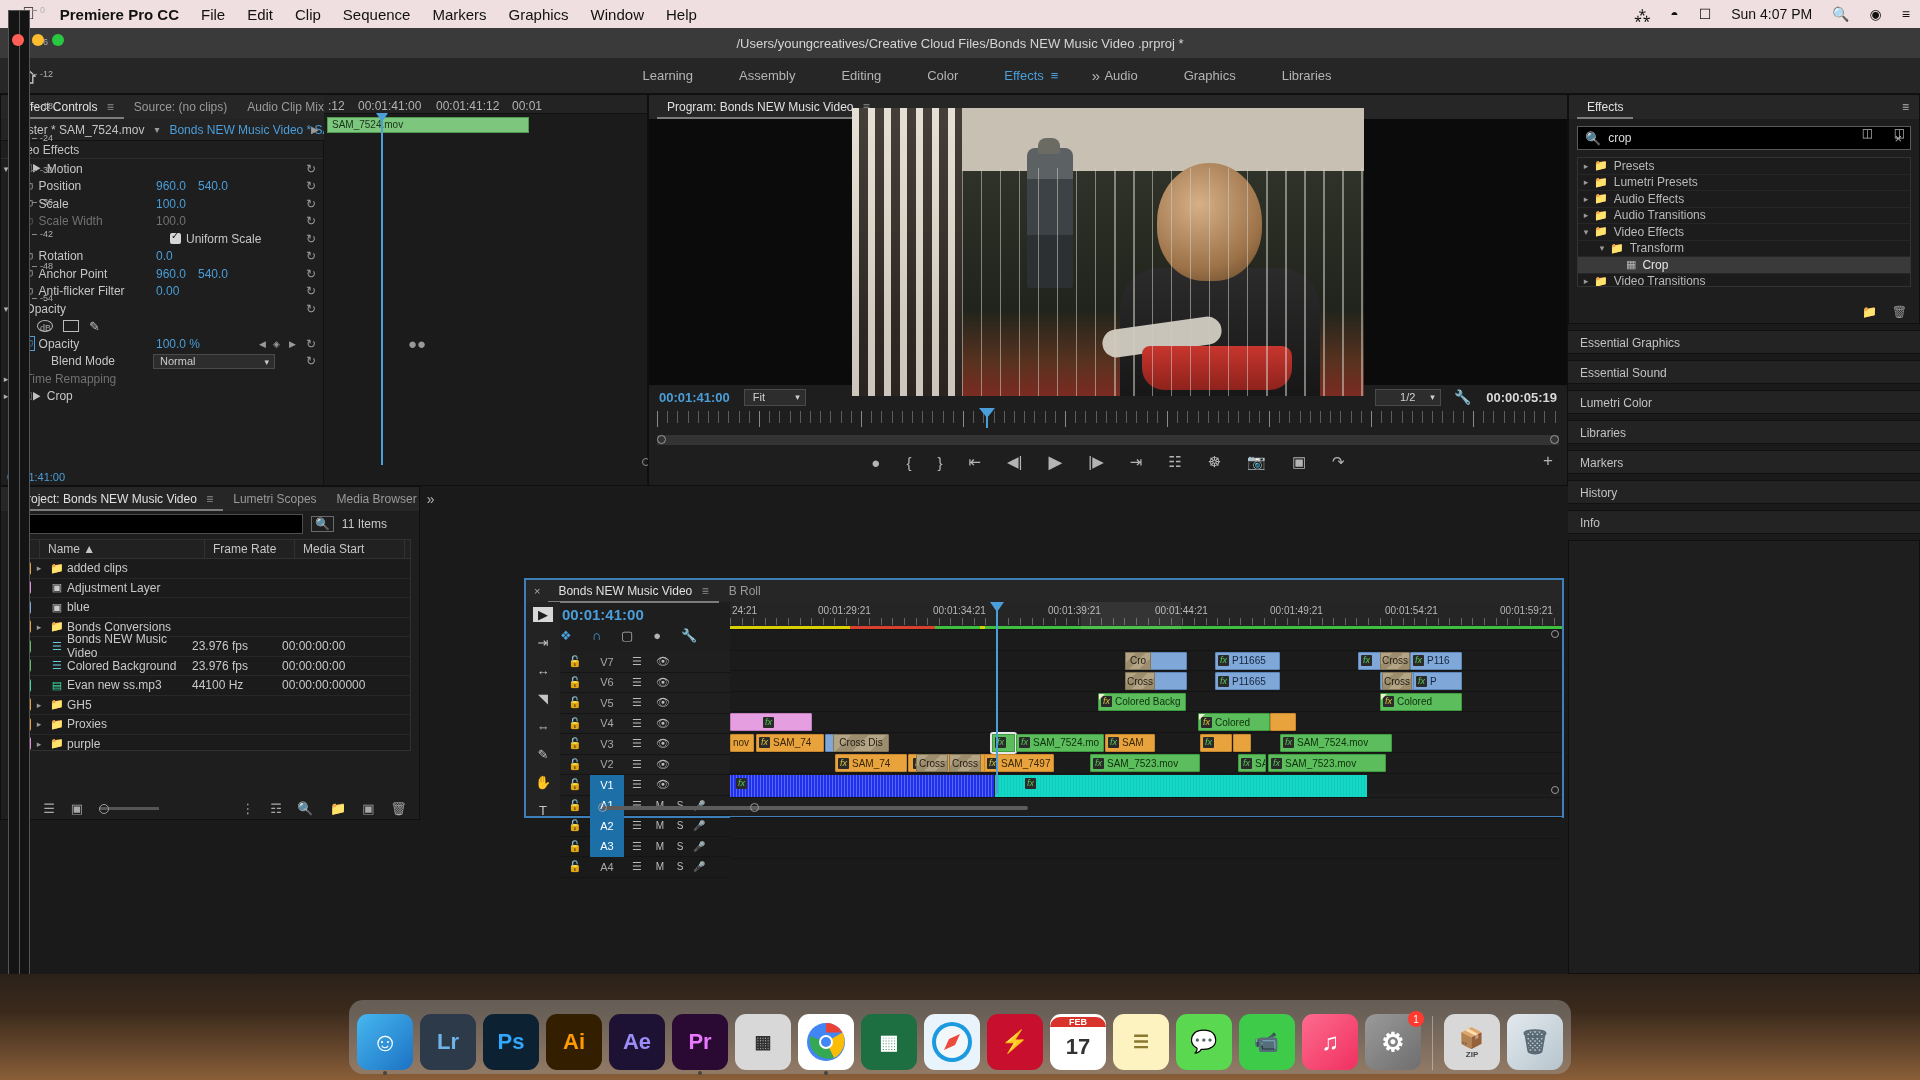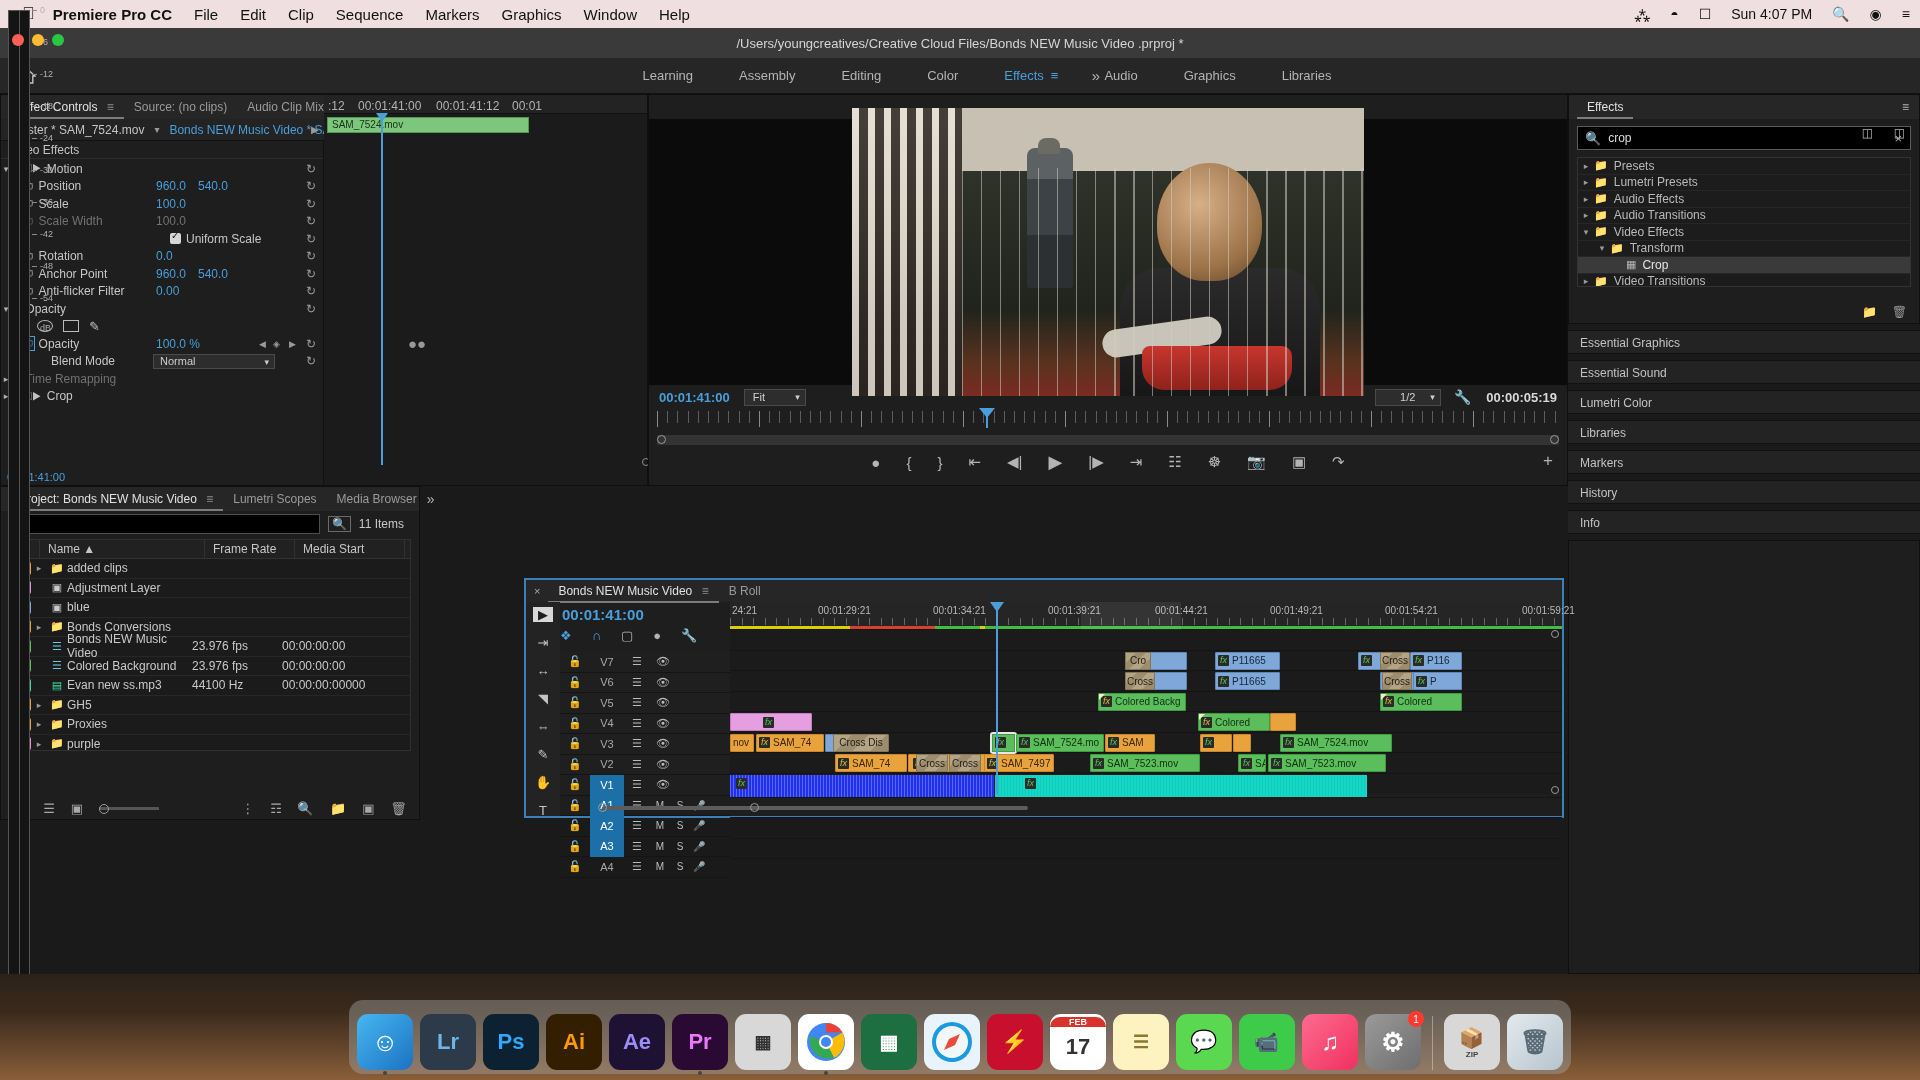--- a/index.html
+++ b/index.html
@@ -4,21 +4,21 @@
 <style>
   * { box-sizing: border-box; margin:0; padding:0; }
   html,body { width:1920px; height:1080px; overflow:hidden;
     font-family:"Liberation Sans", sans-serif; background:#1a1a1a; color:#c8c8c8; }
   body { position:relative; }
 
   
   .macbar { position:absolute; left:0; top:0; width:1920px; height:28px;
     background:#f0dfe0; display:flex; align-items:center; color:#111; font-size:15px; }
   .macbar .apple { margin:0 18px 0 22px; font-size:17px; }
-  .macbar .appname { font-weight:bold; margin-right:22px; }
+  .macbar .appname { font-weight:bold; margin-right:22px;margin-left:7px; }
   .macbar .mi { margin-right:22px; }
   .macbar .right { position:absolute; right:10px; display:flex; align-items:center; gap:20px; font-size:14px; }
 
   
   .titlebar { position:absolute; left:0; top:28px; width:1920px; height:30px;
     background:#3a3a3a; display:flex; align-items:center; justify-content:center; }
   .titlebar .path { font-size:13px; color:#d5d5d5; }
   .traffic { position:absolute; left:12px; top:34px; display:flex; gap:8px; z-index:5;}
   .dot { width:12px; height:12px; border-radius:50%; }
   .dot.r{background:#ff5f57;} .dot.y{background:#febc2e;} .dot.g{background:#28c840;}
@@ -163,21 +163,21 @@
      background:#232323; border-top:1px solid #111; border-bottom:1px solid #111;
      font-size:12px; color:#c2c2c2; padding-left:12px; line-height:24px; }
 
   
   #projectPanel { left:0; top:486px; width:420px; height:334px; }
   .pp-name { height:22px; display:flex; align-items:center; gap:10px; padding-left:8px;
     font-size:12px; color:#cdcdcd;}
   .pp-search { margin:3px 8px 5px 8px; height:20px; display:flex; align-items:center; gap:8px;}
   .pp-search .ib { flex:1; background:#000; border:1px solid #4d4d4d; height:20px;
     display:flex; align-items:center; padding-left:6px; color:#4a9eda; font-size:11px;}
-  .pp-items { margin-left:auto; margin-right:7px; font-size:12px; color:#c8c8c8;}
+  .pp-items { margin-left:auto; margin-right:24px; font-size:12px; color:#c8c8c8;}
   .pp-table { margin:0 8px; border:1px solid #313131; height:212px; overflow:hidden; background:#1b1b1b;}
   .pp-hdr { height:19px; display:flex; font-size:12px; color:#c6c6c6; background:#212121;
     border-bottom:1px solid #313131;}
   .pp-hdr div { border-right:1px solid #313131; padding-left:8px; line-height:19px; }
   .c0 { width:30px; } .c1 { width:165px; } .c2 { width:90px; } .c3 { width:110px; }
   .pprow { height:19.5px; display:flex; align-items:center; font-size:12px; color:#c9c9c9;
     border-bottom:1px solid #272727;}
   .ppswatch { width:13px; height:13px; margin-left:8px; border-radius:2px;}
   .pptri { width:16px; text-align:center; font-size:9px; color:#9a9a9a;}
   .ppicon { width:20px; text-align:center; font-size:11px;}
@@ -484,20 +484,26 @@
         <div class="bar"></div>
         <div class="kn" style="left:0px;"></div>
         <div class="kn" style="right:0px;"></div>
       </div>
     </div>
   </div>
   <div class="ec-foot">00:01:41:00</div>
 </div>
 
 <div class="panel" id="programMon">
+  <div class="ptabs">
+    <span class="ptab active">
+      <span>Program: Bonds NEW Music Video</span>
+      <span class="hamb">≡</span>
+    </span>
+  </div>
 
   <div class="pm-stage">
     <div class="pm-img">
       <div class="body-r"></div>
       <div class="head-r"></div>
       <div class="walker"></div>
       <div class="walkerhat"></div>
       <div class="arm"></div>
       <div class="bowl"></div>
       <div class="person-l"></div>
@@ -855,21 +861,21 @@
   </div>
 
   <div class="tl-ruler">
     <span class="lab" style="left:2px;">24:21</span>
     <span class="lab" style="left:88px;">00:01:29:21</span>
     <span class="lab" style="left:203px;">00:01:34:21</span>
     <span class="lab" style="left:318px;">00:01:39:21</span>
     <span class="lab" style="left:425px;">00:01:44:21</span>
     <span class="lab" style="left:540px;">00:01:49:21</span>
     <span class="lab" style="left:655px;">00:01:54:21</span>
-    <span class="lab" style="left:792px;">00:01:59:21</span>
+    <span class="lab" style="left:770px;">00:01:59:21</span>
     <div class="ticks"></div>
     <div class="tl-render" style="background:linear-gradient(90deg,#d8d000 0 120px,#d84030 120px 205px,#3fbe3f 205px 250px,#d8d000 250px 255px,#3fbe3f 255px 100%);"></div>
   </div>
   <div class="tl-work" style="left:555px; width:100px;"></div>
 
   <div class="tl-tracks">
     <div class="ttrow"></div>
 
     <div class="ttrow">
       <div class="clip blu" style="left:395px;width:62px;">

